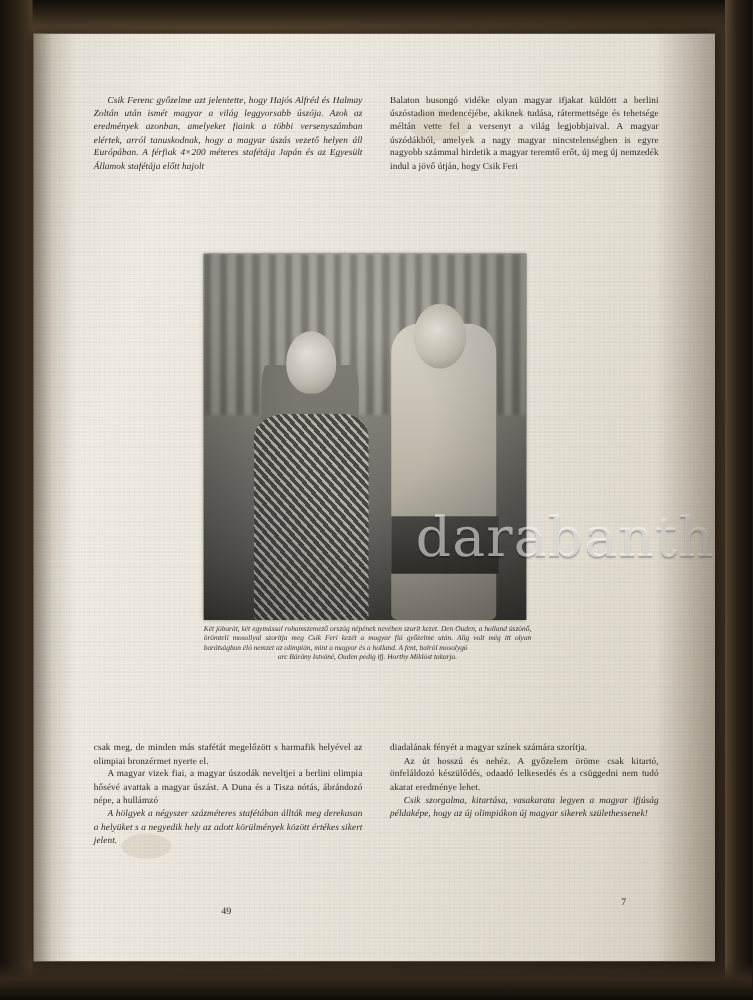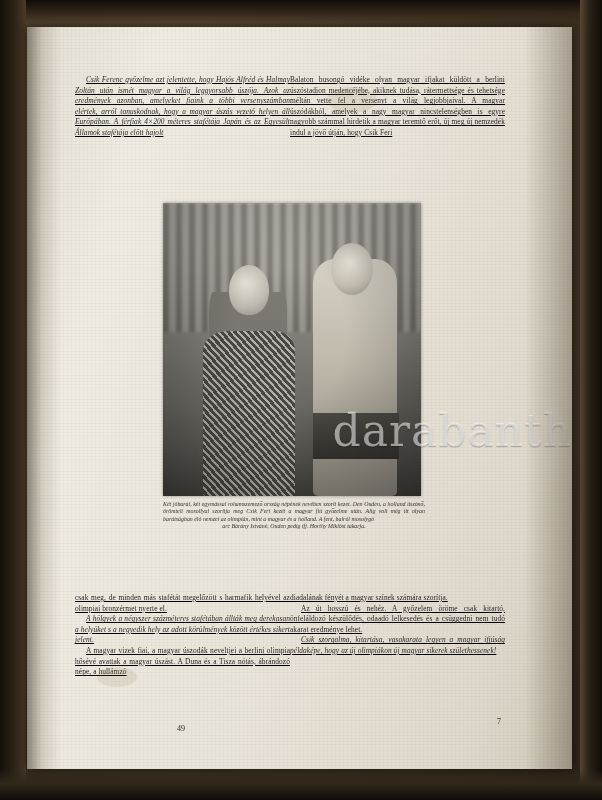--- a/index.html
+++ b/index.html
@@ -85,21 +85,21 @@
   
   .content {
     position: absolute;
     left: 48px;
     top: 48px;
     width: 452px;
   }
 
   .cols {
     display: flex;
-    text-decoration: underline;
+    gap: 22px;
   }
   .col {
     width: 215px;
   }
   .col p {
     margin: 0;
     font-size: 7.4px;
     line-height: 10.6px;
     text-align: justify;
     color: #2a2722;
@@ -289,22 +289,22 @@
 
     <div id="caption">
       <div>Két jóbarát, két egymással rohamszemező ország népének nevében szorít kezet. Den Ouden, a holland úszónő, örömteli mosollyal szorítja meg Csik Feri kezét a magyar fiú győzelme után. Alig volt még itt olyan barátságban éló nemzet az olimpián, mint a magyar és a holland. A fent, balról mosolygó</div>
       <div class="last">arc Bárány Istváné, Ouden pedig ifj. Horthy Miklóst takarja.</div>
     </div>
 
     <div id="lower">
       <div class="cols">
         <div class="col">
           <p>csak meg, de minden más stafétát megelőzött s harmafik helyével az olimpiai bronzérmet nyerte el.</p>
+          <p class="indent">A magyar vizek fiai, a magyar úszodák neveltjei a berlini olimpia hősévé avattak a magyar úszást. A Duna és a Tisza nótás, ábrándozó népe, a hullámzó</p>
           <p class="indent italic">A hölgyek a négyszer százméteres stafétában állták meg derekasan a helyüket s a negyedik hely az adott körülmények között értékes sikert jelent.</p>
-          <p class="indent">A magyar vizek fiai, a magyar úszodák neveltjei a berlini olimpia hősévé avattak a magyar úszást. A Duna és a Tisza nótás, ábrándozó népe, a hullámzó</p>
         </div>
         <div class="col">
           <p>diadalának fényét a magyar színek számára szorítja.</p>
           <p class="indent">Az út hosszú és nehéz. A győzelem öröme csak kitartó, önfeláldozó készülődés, odaadó lelkesedés és a csüggedni nem tudó akarat eredménye lehet.</p>
           <p class="indent italic">Csik szorgalma, kitartása, vasakarata legyen a magyar ifjúság példaképe, hogy az új olimpiákon új magyar sikerek születhessenek!</p>
         </div>
       </div>
     </div>
 
     <div class="folio" id="folio-left">49</div>

